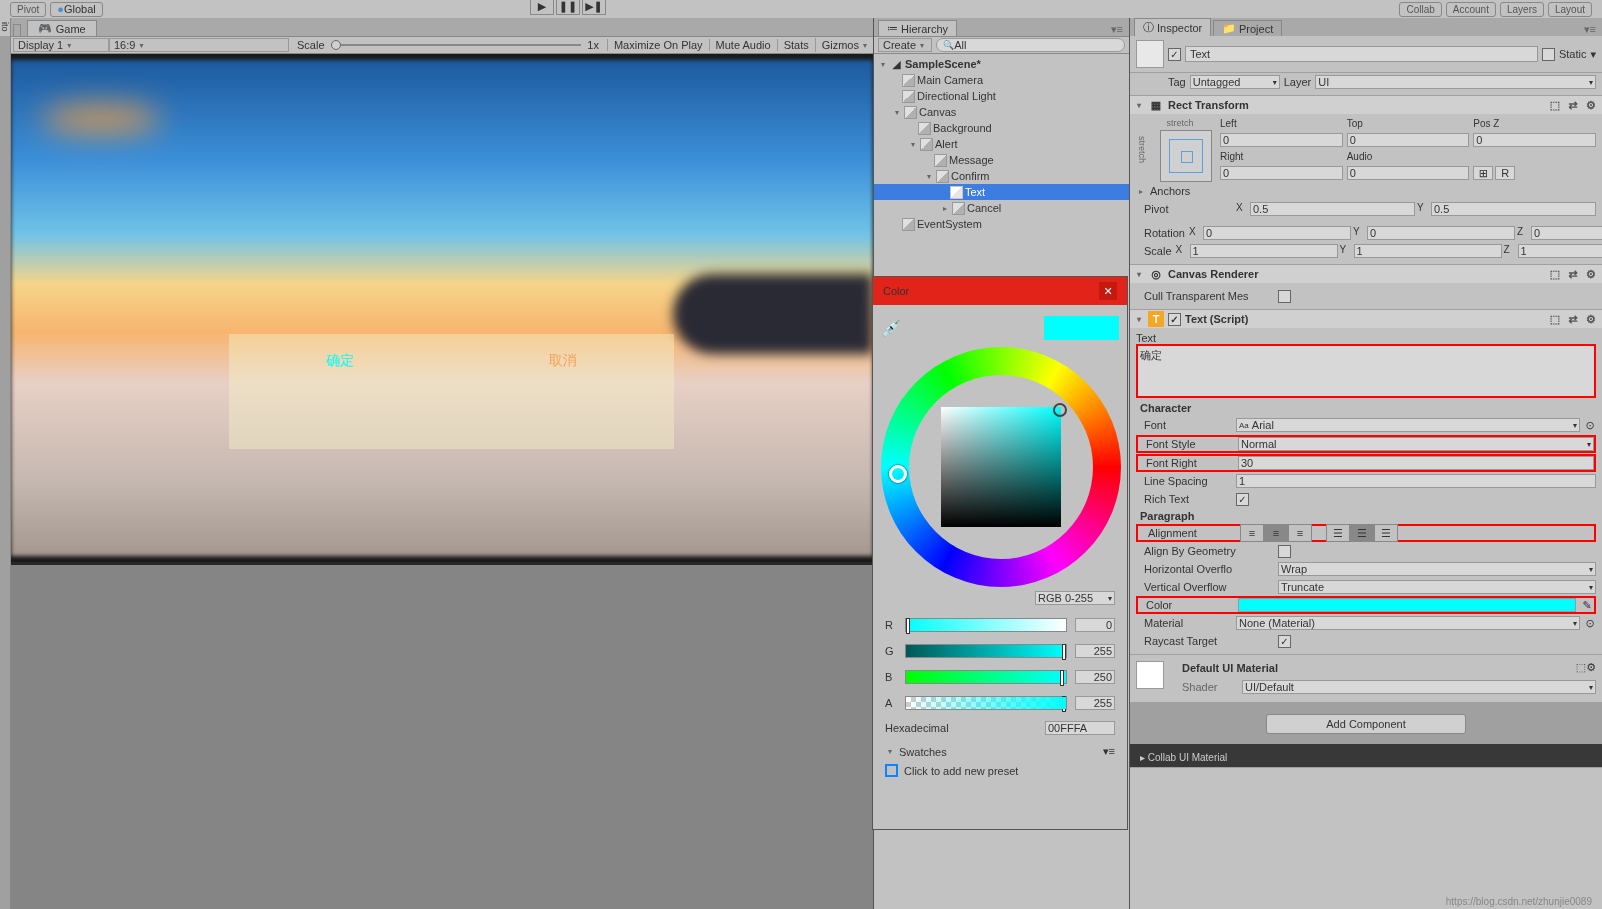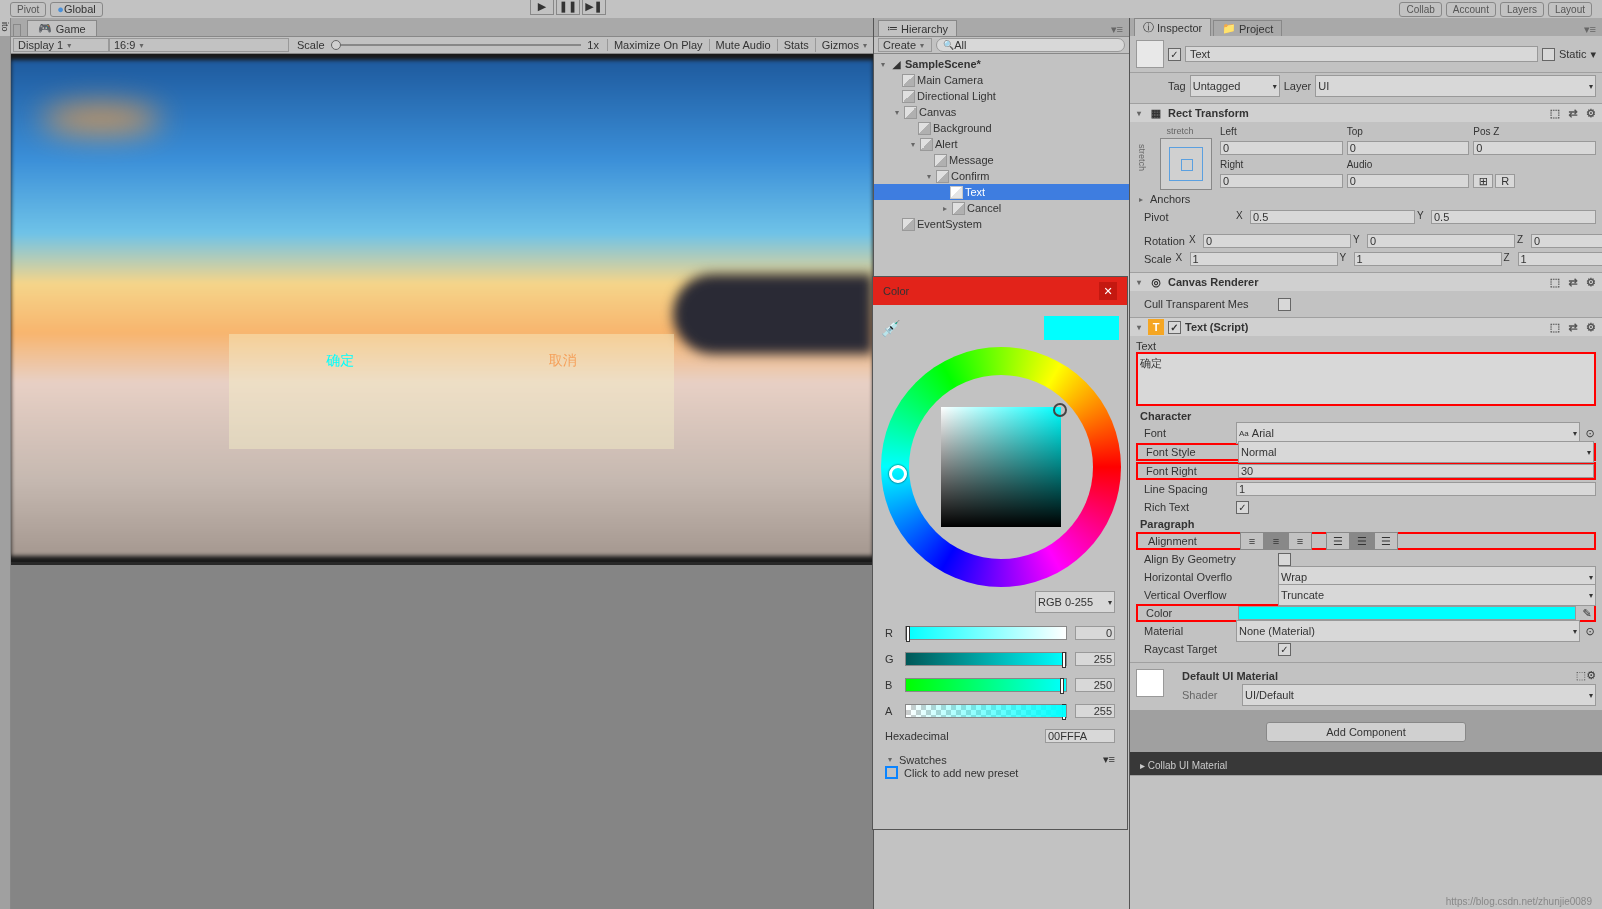--- a/index.html
+++ b/index.html
@@ -65,29 +65,29 @@
 .bar-r{background:linear-gradient(to right,#00ffff,#ffffff);}
 .bar-g{background:linear-gradient(to right,#005858,#00ffff);}
 .bar-b{background:linear-gradient(to right,#00ff00,#00ffff);}
 .bar-a{background:repeating-conic-gradient(#ccc 0 25%,#fff 0 50%) 0 0/10px 10px;}
 .bar-a::after{content:"";position:absolute;inset:0;background:linear-gradient(to right,transparent,#00ffff);}
 .handle{position:absolute;top:-1px;width:4px;height:16px;background:#fff;border:1px solid #333;}
 .cp-srow .num{width:40px;height:14px;background:#d8d8d8;border:1px solid #999;text-align:right;padding:0 2px;}
 .cp-hex{display:flex;align-items:center;gap:8px;margin-top:6px;padding:0 4px;}
 .cp-hex input{width:70px;height:14px;background:#d8d8d8;border:1px solid #999;padding:0 2px;}
 .cp-sw{margin-top:10px;padding:0 4px;display:flex;align-items:center;gap:4px;}
-.cp-preset{padding:0 4px;display:flex;align-items:center;gap:6px;color:#888;}
+.cp-preset{margin-top:6px;padding:0 4px;display:flex;align-items:center;gap:6px;color:#888;}
 .insp-col{flex:1;background:#c2c2c2;border-left:1px solid #555;display:flex;flex-direction:column;overflow:hidden;}
 .insp-body{flex:1;overflow-y:auto;padding:0;}
 .insp-head{display:flex;align-items:center;padding:4px 6px;gap:4px;background:#c2c2c2;border-bottom:1px solid #a0a0a0;}
 .go-ico{width:28px;height:28px;background:#e8e8e8;border:1px solid #999;}
 .name-in{flex:1;height:16px;background:#d8d8d8;border:1px solid #999;padding:0 4px;}
 .static-cb{display:flex;align-items:center;gap:2px;}
 .tag-row{display:flex;align-items:center;padding:2px 6px 6px 38px;gap:4px;border-bottom:1px solid #a0a0a0;}
-.dd{background:#d8d8d8;border:1px solid #999;height:22px;padding:0 2px;display:flex;align-items:center;}
+.dd{background:#d8d8d8;border:1px solid #999;height:14px;padding:0 2px;display:flex;align-items:center;}
 .dd::after{content:"▾";margin-left:auto;font-size:8px;}
 .comp{border-bottom:1px solid #a0a0a0;}
 .comp-head{height:18px;background:#d0d0d0;display:flex;align-items:center;padding:0 4px;gap:4px;font-weight:bold;}
 .comp-head .ico16{width:16px;height:16px;display:flex;align-items:center;justify-content:center;}
 .comp-head .spacer{flex:1;}
 .comp-head .tool{width:14px;height:14px;color:#555;display:flex;align-items:center;justify-content:center;}
 .comp-body{padding:4px 6px;}
 .rect-trans{display:flex;gap:8px;}
 .anchor-box{width:52px;height:52px;border:1px solid #888;background:#d0d0d0;position:relative;margin-left:12px;}
 .anchor-box::before{content:"";position:absolute;inset:8px;border:1px solid #5ba0e0;}

